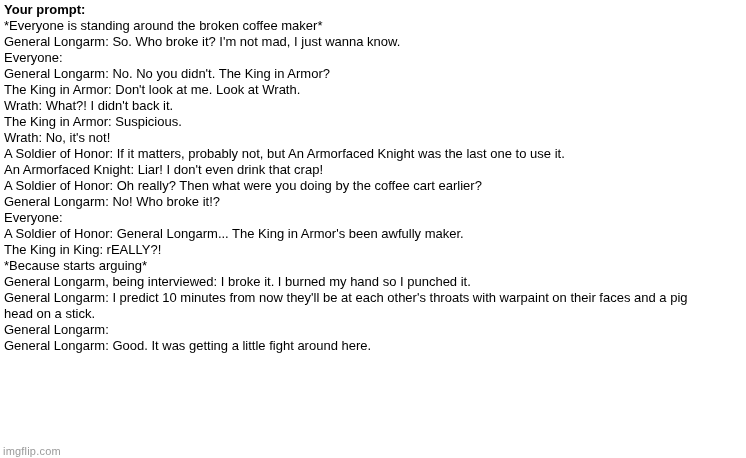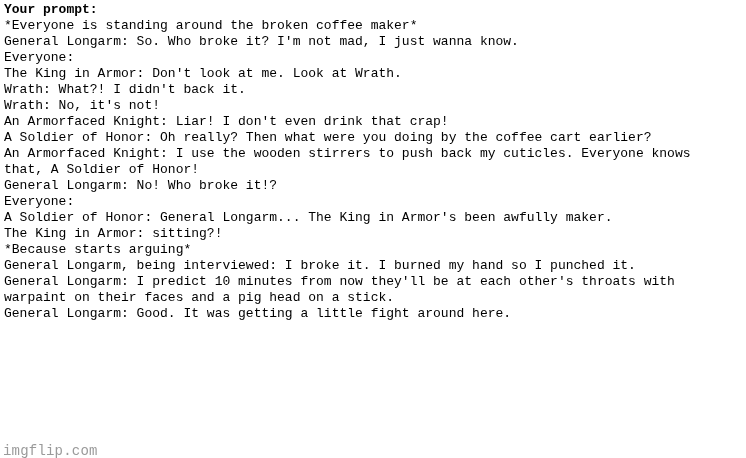--- a/index.html
+++ b/index.html
@@ -9,58 +9,61 @@
   }
   .canvas {
     position: relative;
     width: 712px;
     height: 458px;
     box-sizing: border-box;
     padding: 2px 4px 0 4px;
     overflow: hidden;
     background: #ffffff;
     color: #000000;
-    font-family: Liberation Mono, monospace;
+    font-family: Liberation Sans, sans-serif;
     font-size: 13px;
     line-height: 16px;
   }
   .prompt-header {
     font-weight: bold;
   }
   .transcript .line {
     
   }
   .watermark {
     position: absolute;
     left: 3px;
     bottom: 1px;
-    font-size: 14px;
+    font-size: 11px;
     line-height: 11px;
     color: #9a9a9a;
     letter-spacing: 0.2px;
   }
 </style>
 </head>
 <body>
 
 <div class="canvas">
   <div class="prompt-header">Your prompt:</div>
   <div class="transcript">
     <div class="line">*Everyone is standing around the broken coffee maker*</div>
     <div class="line">General Longarm: So. Who broke it? I'm not mad, I just wanna know.</div>
     <div class="line">Everyone:</div>
+    <div class="line">General Longarm: No. No you didn't. The King in Armor?</div>
     <div class="line">The King in Armor: Don't look at me. Look at Wrath.</div>
     <div class="line">Wrath: What?! I didn't back it.</div>
+    <div class="line">The King in Armor: Suspicious.</div>
     <div class="line">Wrath: No, it's not!</div>
+    <div class="line">A Soldier of Honor: If it matters, probably not, but An Armorfaced Knight was the last one to use it.</div>
     <div class="line">An Armorfaced Knight: Liar! I don't even drink that crap!</div>
     <div class="line">A Soldier of Honor: Oh really? Then what were you doing by the coffee cart earlier?</div>
-    <div class="line">An Armorfaced Knight: I use the wooden stirrers to push back my cuticles. Everyone knows that, A Soldier of Honor!</div>
     <div class="line">General Longarm: No! Who broke it!?</div>
     <div class="line">Everyone:</div>
     <div class="line">A Soldier of Honor: General Longarm... The King in Armor's been awfully maker.</div>
-    <div class="line">The King in Armor: sitting?!</div>
+    <div class="line">The King in King: rEALLY?!</div>
     <div class="line">*Because starts arguing*</div>
     <div class="line">General Longarm, being interviewed: I broke it. I burned my hand so I punched it.</div>
     <div class="line">General Longarm: I predict 10 minutes from now they'll be at each other's throats with warpaint on their faces and a pig head on a stick.</div>
+    <div class="line">General Longarm:</div>
     <div class="line">General Longarm: Good. It was getting a little fight around here.</div>
   </div>
   <div class="watermark">imgflip.com</div>
 </div>
 
 </body></html>

